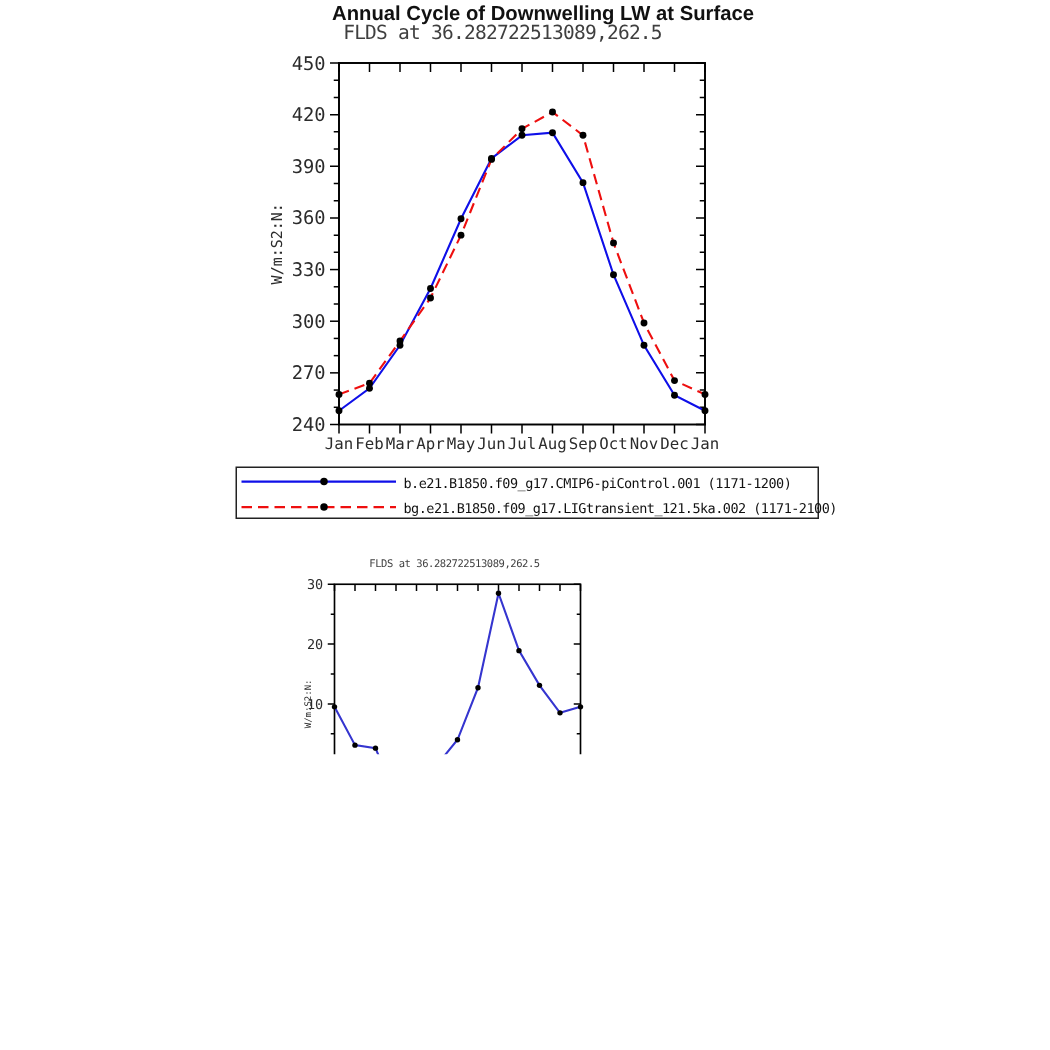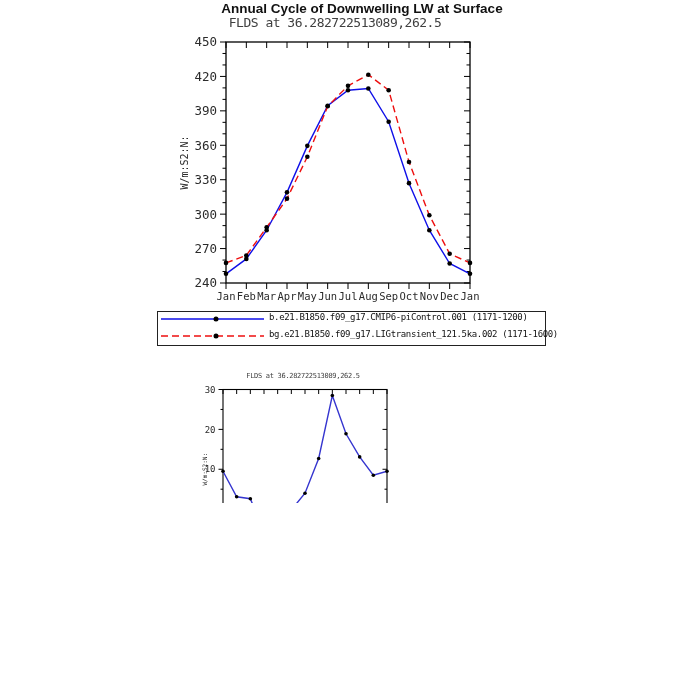--- a/index.html
+++ b/index.html
@@ -11,21 +11,21 @@
   .sub1{top:15px;left:335px;font-family:"DejaVu Sans Mono",monospace;font-size:13px;
         color:#3f3f3f;letter-spacing:-0.5px;}
   .title2{top:361px;left:306px;font-size:8px;font-weight:bold;color:#111;letter-spacing:-0.1px;}
   .sub2{top:372px;left:303px;font-family:"DejaVu Sans Mono",monospace;font-size:7px;
         color:#3f3f3f;letter-spacing:-0.3px;}
   svg text{font-family:"DejaVu Sans Mono",monospace;fill:#2b2b2b;}
   #chart1{left:150px;top:28px;}
   #chart2{left:190px;top:383px;}
   #legend{left:157px;top:311px;width:389px;height:35px;border:1px solid #222;
           box-sizing:border-box;display:flex;flex-direction:column;justify-content:space-evenly;}
-  .lrow{display:flex;align-items:flex-start;height:16px;}
+  .lrow{display:flex;align-items:flex-end;height:16px;}
   .lrow svg{flex:0 0 auto;}
   .llabel{font-family:"DejaVu Sans Mono",monospace;font-size:9px;letter-spacing:-0.35px;
           color:#111;margin-left:3px;white-space:nowrap;}
 </style>
 </head>
 <body>
 
 <div id="page">
 
   <div class="abs ctr title1">Annual Cycle of Downwelling LW at Surface</div>
@@ -161,21 +161,21 @@
           <line x1="3" y1="7" x2="106" y2="7" stroke="#0f0fe8" stroke-width="1.5"></line>
           <circle cx="58" cy="7" r="2.5" fill="#000000"></circle>
         </svg>
       <span class="llabel">b.e21.B1850.f09_g17.CMIP6-piControl.001 (1171-1200)</span>
     </div>
     <div class="lrow">
       <svg width="108" height="14">
           <line x1="3" y1="7" x2="106" y2="7" stroke="#ee0f0f" stroke-width="1.5" stroke-dasharray="7 4"></line>
           <circle cx="58" cy="7" r="2.5" fill="#000000"></circle>
         </svg>
-      <span class="llabel">bg.e21.B1850.f09_g17.LIGtransient_121.5ka.002 (1171-1600)</span>
+      <span class="llabel">bg.e21.B1850.f09_g17.LIGtransient_121.5ka.002 (1171-2100)</span>
     </div>
   </div>
 
   <div class="abs ctr sub2">FLDS at 36.282722513089,262.5</div>
 
   <svg id="chart2" class="abs" width="215" height="190">
       <rect x="33" y="6.5" width="164" height="159.5" fill="none" stroke="#000" stroke-width="1.1"></rect>
       <line x1="28.5" y1="166" x2="33" y2="166" stroke="#000" stroke-width="1"></line>
       <line x1="197" y1="166" x2="192.5" y2="166" stroke="#000" stroke-width="1"></line>
       <text x="25.5" y="169.15" text-anchor="end" font-size="9">-10</text>

